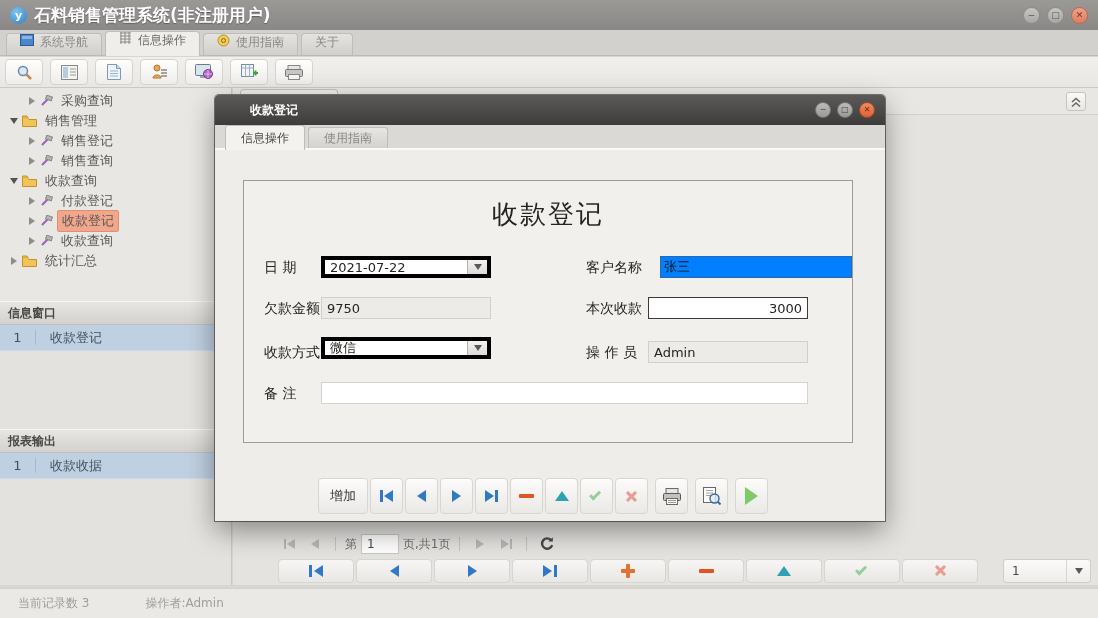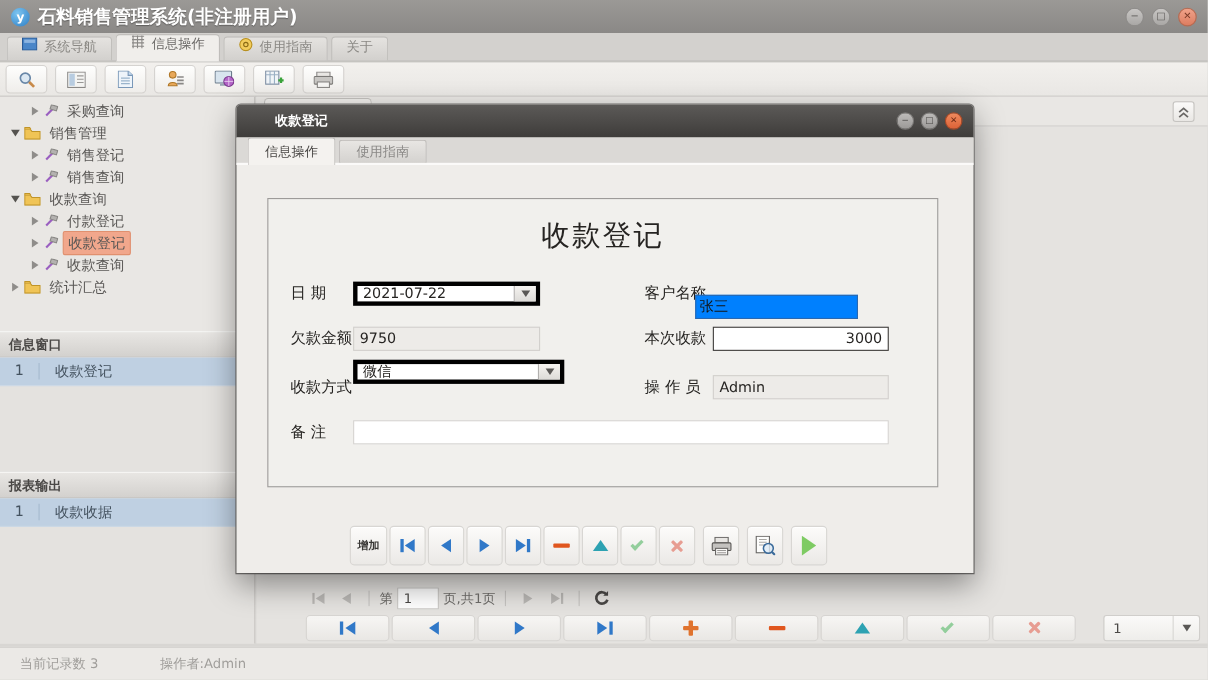--- a/index.html
+++ b/index.html
@@ -122,21 +122,21 @@
   .tri-d-s { width:0;height:0;border-left:4px solid transparent;border-right:4px solid transparent;border-top:6px solid #5a5856; }
   .flat { background:#edebe8; border:1px solid #d2d0cd; padding-left:5px; }
   .selfield { background:#0080fe; border:1px solid #2a68b0; color:#14120f; padding-left:3px; }
   .inputw { background:#fff; border:1px solid #3c3a38; font-size:13px; color:#262422;
     font-family:"DejaVu Sans","Liberation Sans",sans-serif; }
   .inputw.right { text-align:right; padding-right:5px; }
   .remark { border:1px solid #d5d3d0; padding-left:5px; }
   .dnavbar { position:absolute; left:103px; top:328px; height:36px; display:flex; gap:2px; }
   .dnav { width:33px; height:36px; background:linear-gradient(#fcfbfa,#ebe9e6); border:1px solid #d8d6d3; border-radius:4px;
     display:flex; align-items:center; justify-content:center; gap:1px; box-shadow:inset 0 1px 0 #fff; }
-  .dnav.wide { width:34px; font-size:10px; color:#3a3836;font-weight:bold; }
+  .dnav.wide { width:50px; font-size:13px; color:#3a3836; }
   .dnav.gapL { margin-left:5px; }
   svg { display:block; }
 </style>
 </head>
 <body>
 
 <div id="app">
 
   <div class="titlebar">
     <div class="logo">y</div>
@@ -488,33 +488,33 @@
         <div class="fheading">收款登记</div>
 
         <div class="flabel" style="left:20px;top:75px;">日 期</div>
         <div class="ffield combo" style="left:77px;top:75px;width:170px;">
           <span class="cval">2021-07-22</span>
           <span class="carr">
               <span class="tri-d-s"></span>
             </span>
         </div>
         <div class="flabel" style="left:342px;top:75px;">客户名称</div>
-        <div class="ffield selfield" style="left:388px;top:75px;width:148px;margin-top:12px;">
+        <div class="ffield selfield" style="left:416px;top:75px;width:192px;">
           <span>张三</span>
         </div>
 
         <div class="flabel" style="left:20px;top:116px;">欠款金额</div>
         <div class="ffield flat" style="left:77px;top:116px;width:170px;">
           <span>9750</span>
         </div>
         <div class="flabel" style="left:342px;top:116px;">本次收款</div>
         <input class="inputw right" style="position: absolute; left: 404px; top: 116px; width: 160px; height: 22px;" value="3000">
 
         <div class="flabel" style="left:20px;top:160px;">收款方式</div>
-        <div class="ffield combo" style="left:77px;top:146px;width:192px;">
+        <div class="ffield combo" style="left:77px;top:156px;width:170px;">
           <span class="cval">微信</span>
           <span class="carr">
               <span class="tri-d-s"></span>
             </span>
         </div>
         <div class="flabel" style="left:342px;top:160px;">操 作 员</div>
         <div class="ffield flat" style="left:404px;top:160px;width:160px;text-align:center;">
           <span>Admin</span>
         </div>
 

